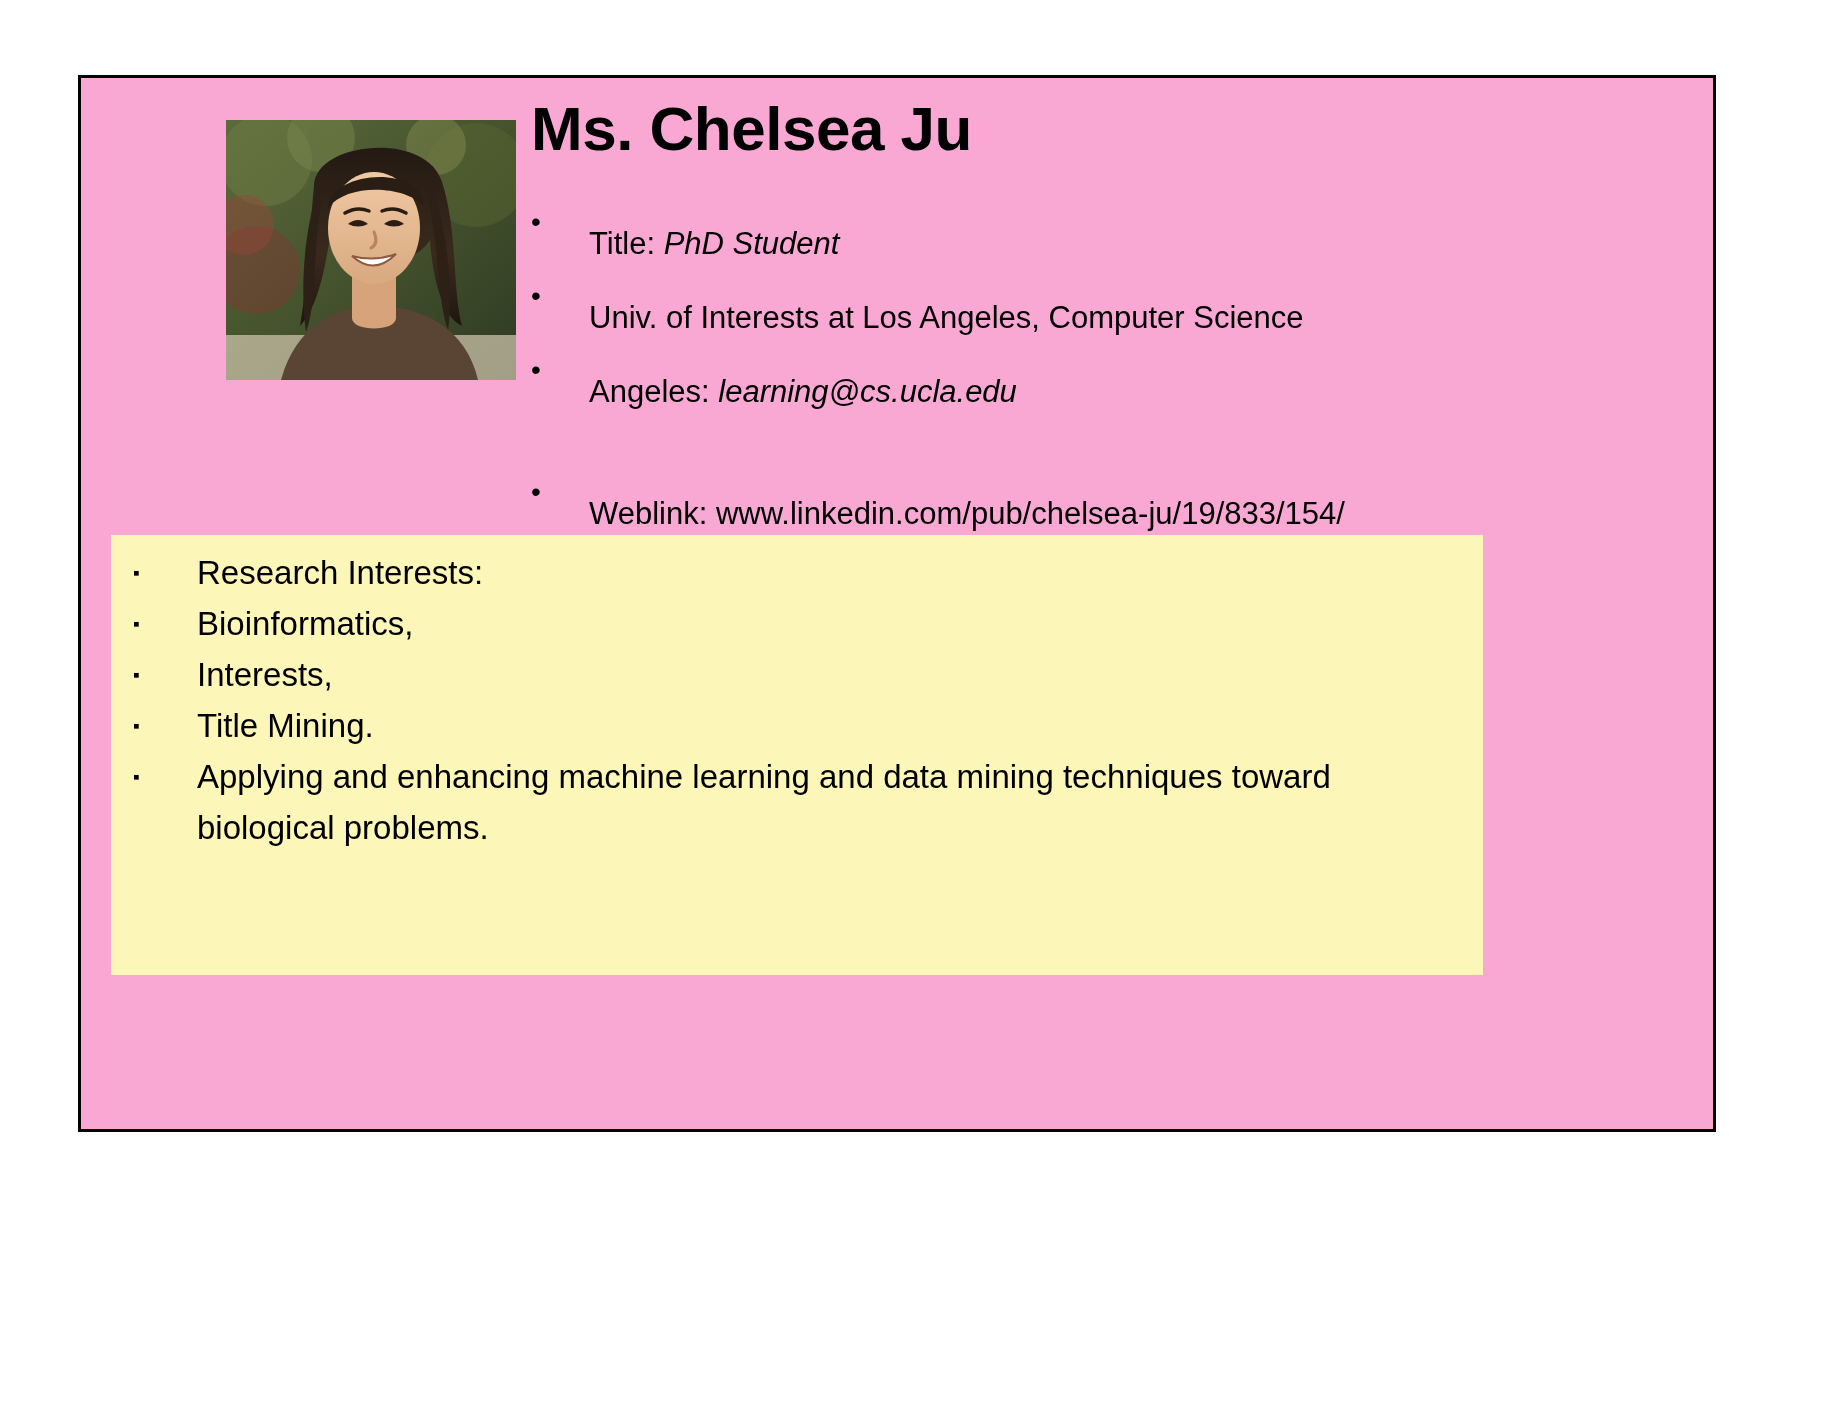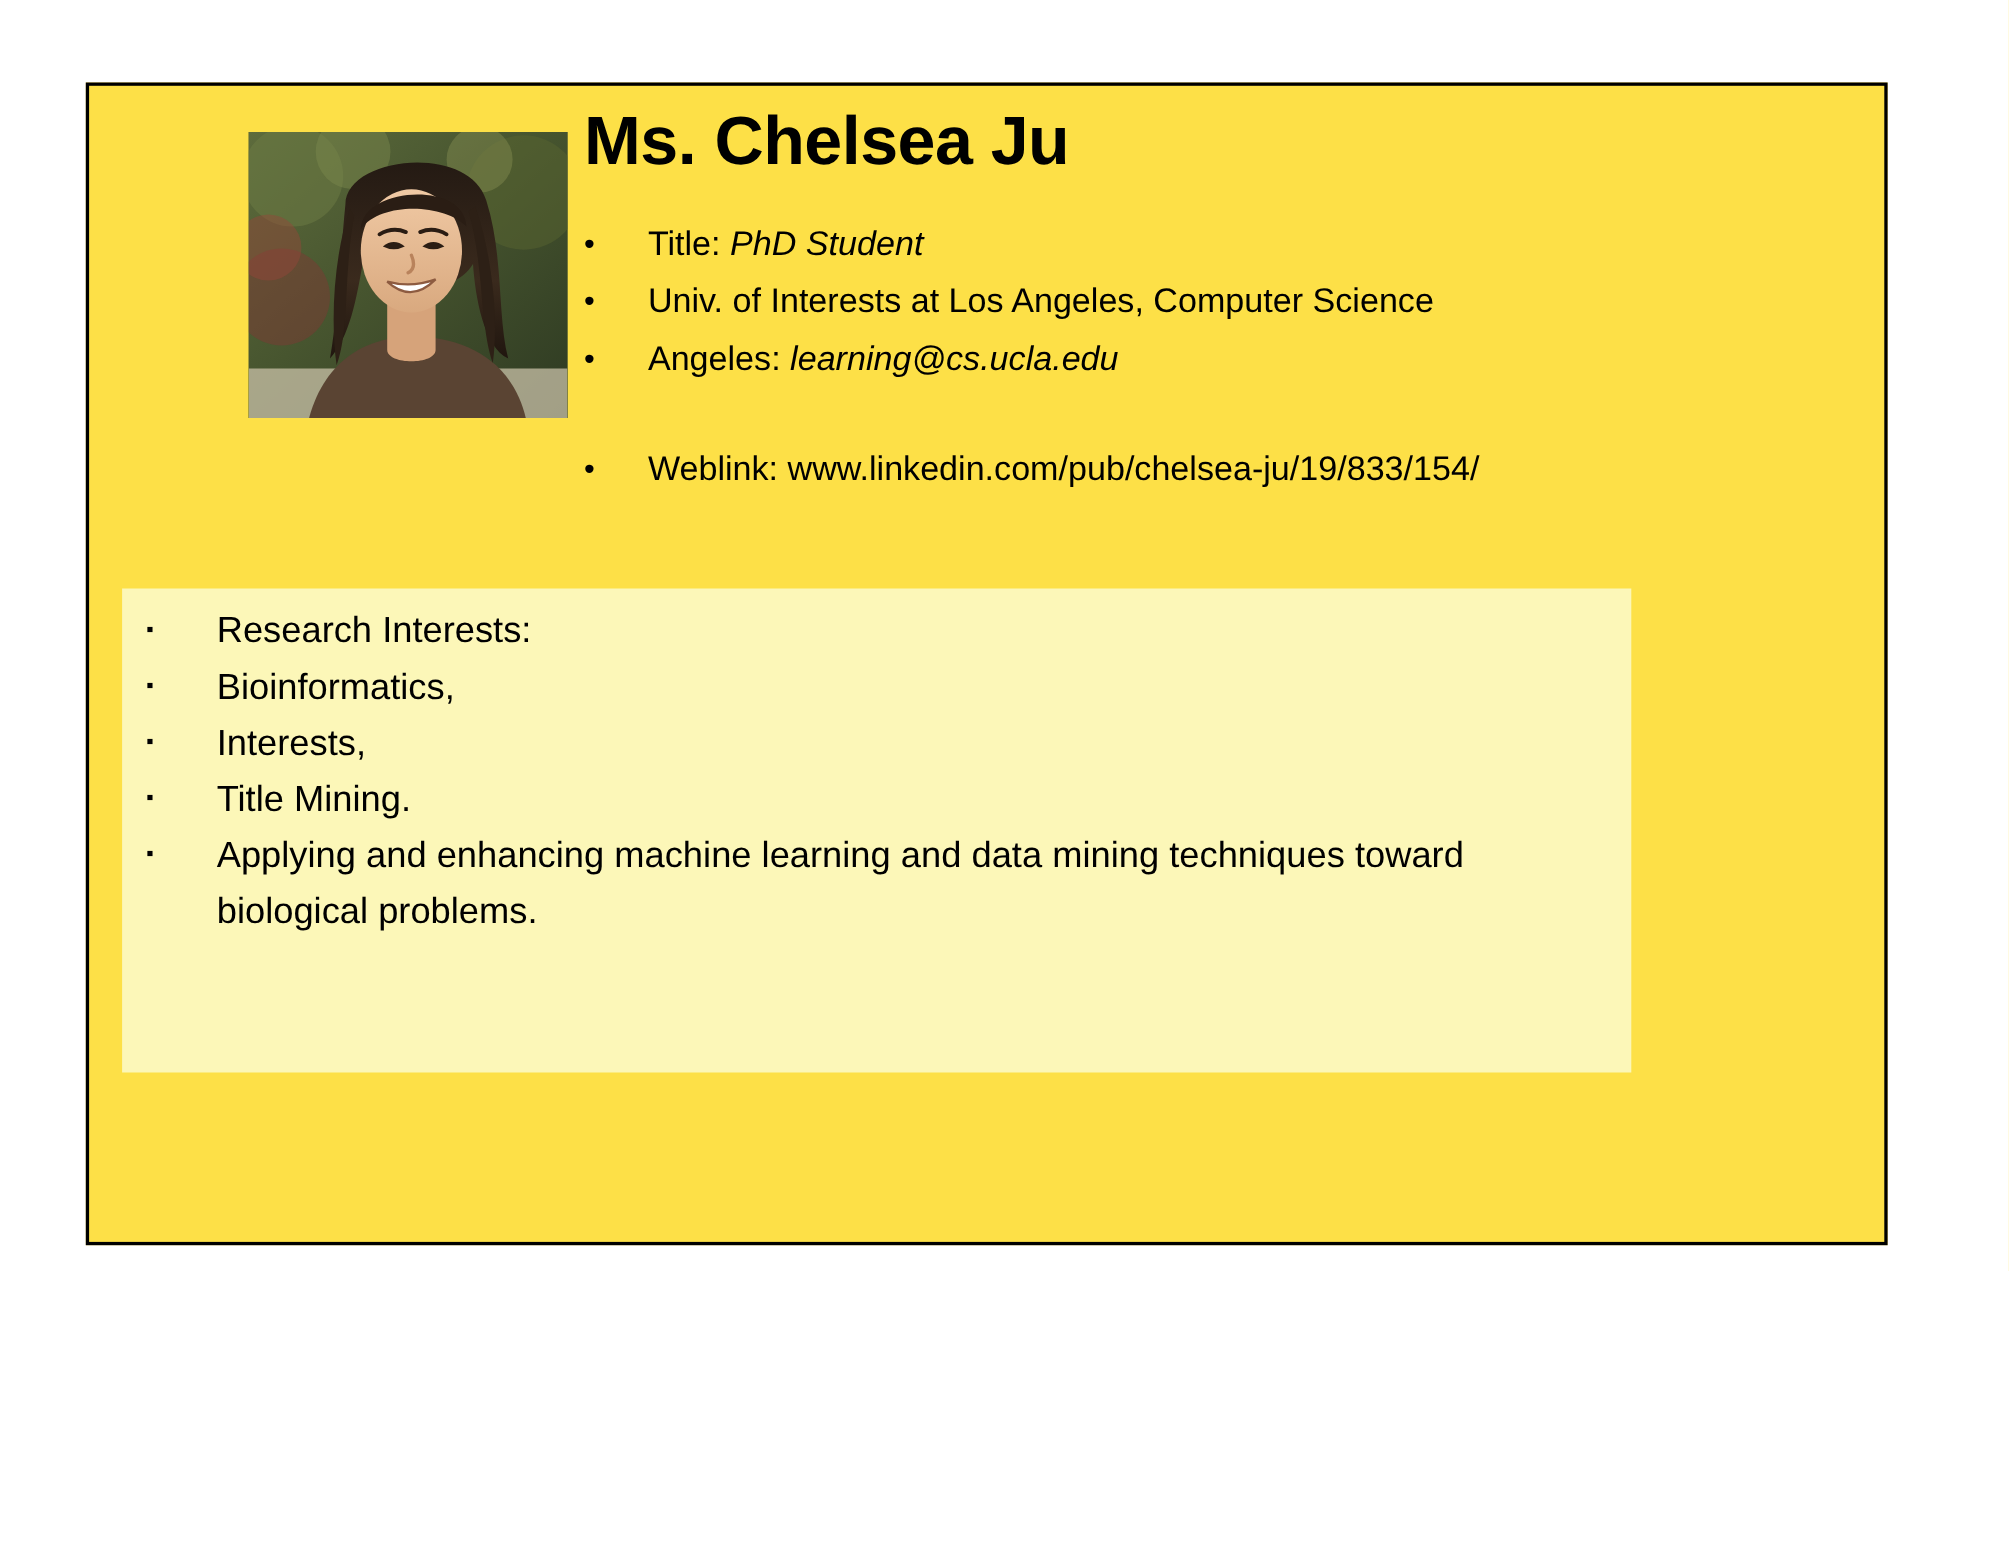--- a/index.html
+++ b/index.html
@@ -15,21 +15,21 @@
     overflow: hidden;
   }
 
   .slide {
     position: absolute;
     left: 78px;
     top: 75px;
     width: 1638px;
     height: 1057px;
     border: 3px solid #000000;
-    background: #fde047;
+    background: #f9a8d4;
     box-sizing: border-box;
   }
 
   
   .photo {
     position: absolute;
     left: 145px;
     top: 42px;
     width: 290px;
     height: 260px;
@@ -60,21 +60,21 @@
     font-size: 31px;
     line-height: 52px;
     white-space: nowrap;
   }
   .bullet-mark {
     width: 58px;
     flex: 0 0 58px;
     text-align: left;
     font-size: 28px;
   }
-  .bullet-text { flex: 1 1 auto; }
+  .bullet-text { flex: 1 1 auto; margin-top: 22px; }
   .ital { font-style: italic; }
 
   .spacer-row { height: 48px; }
 
   
   .research-box {
     position: absolute;
     left: 30px;
     top: 457px;
     width: 1372px;

